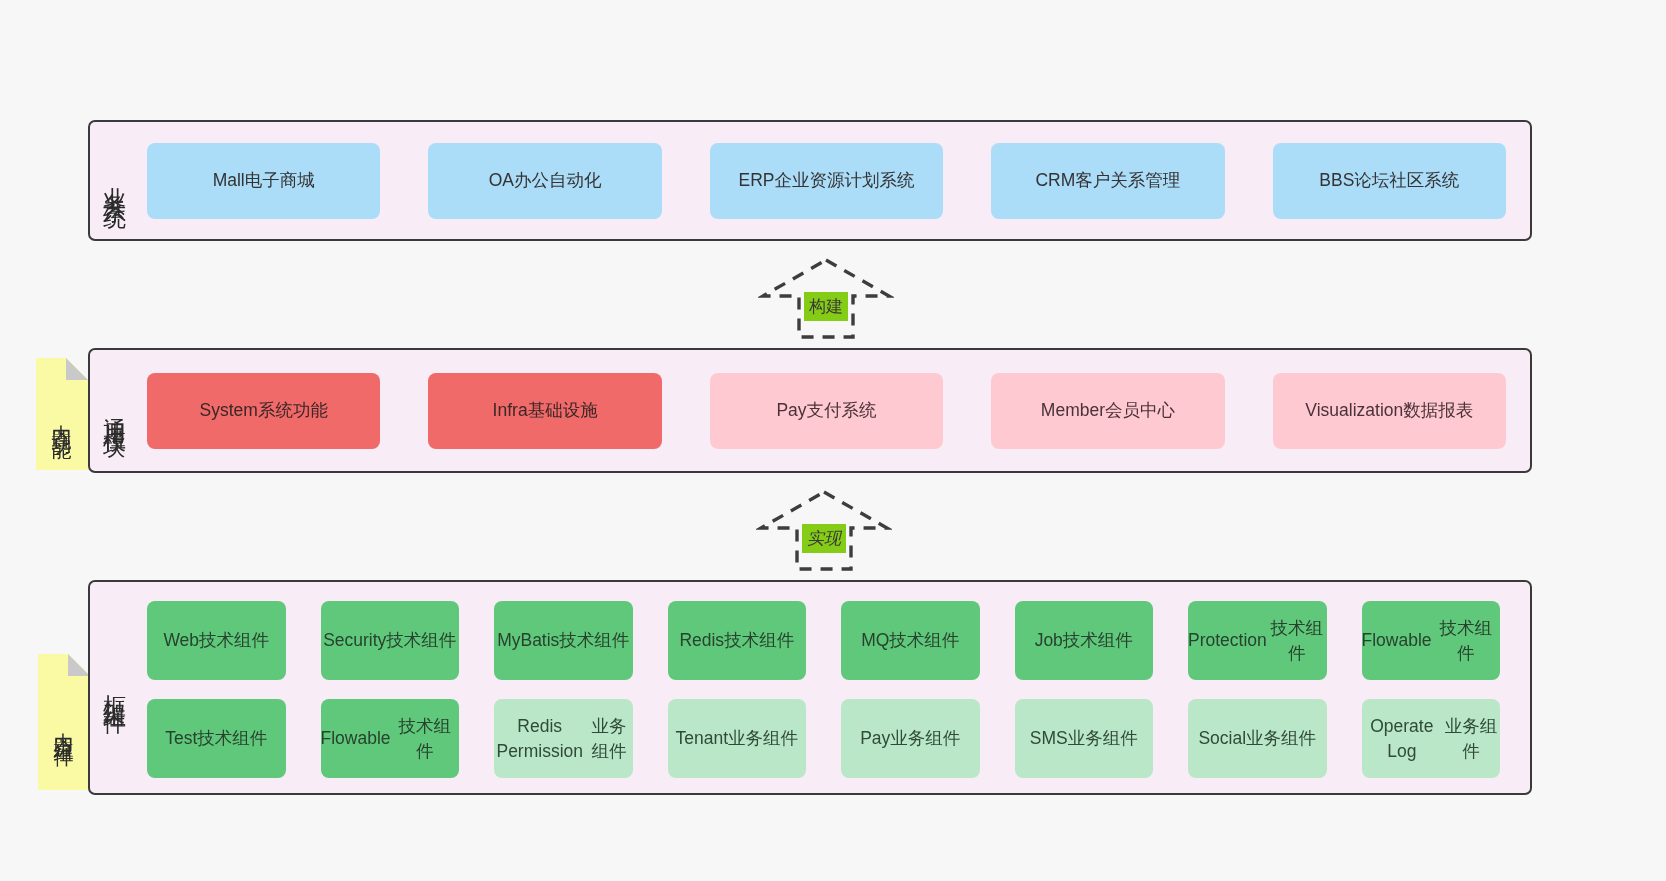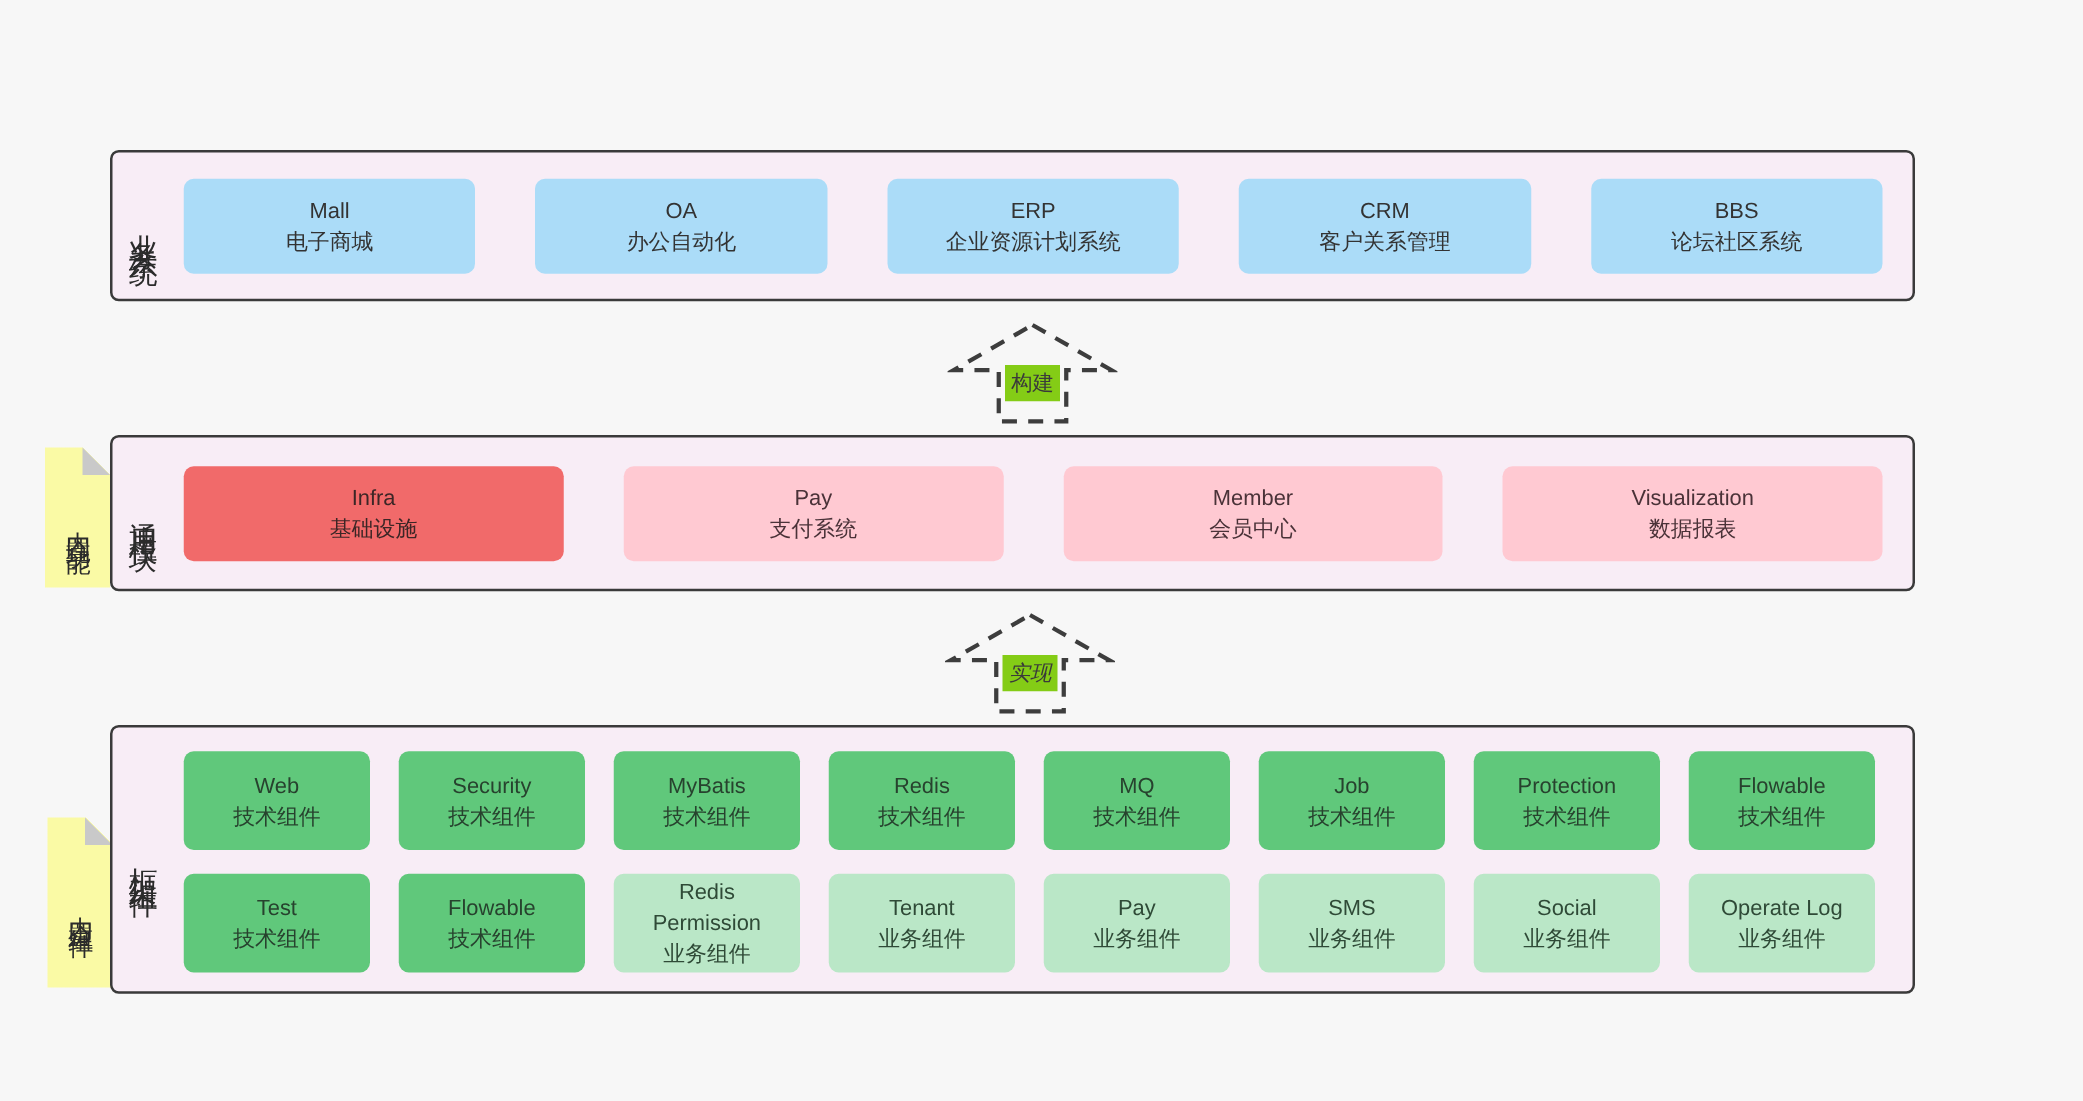--- a/index.html
+++ b/index.html
@@ -31,37 +31,37 @@
     color:#2b2b2b; white-space:nowrap;
   }
   .boxes {
     position:absolute; left:57px; right:24px; top:50%;
     transform:translateY(-50%);
     display:flex; gap:48px;
   }
   .box {
     flex:1; height:76px;
     border-radius:8px;
-    display:flex; flex-direction:column;
+    display:flex; flex-direction:row;
     justify-content:center; align-items:center;
     text-align:center;
     font-size:17.5px; line-height:1.42;
     color:#333;
   }
   .box.blue        { background:#abdcf8; }
   .box.red         { background:#f16a6a; color:#3c2626; }
   .box.pink        { background:#ffc9d2; color:#4a3238; }
   .box.green       { background:#60c87b; color:#27422e; }
   .box.green-light { background:#bae7c7; color:#2f4a37; }
 
   .rows {
     position:absolute; left:57px; right:30px; top:19px;
     display:flex; flex-direction:column; gap:19px;
   }
-  .row { display:flex; gap:23px;align-items:flex-end; }
+  .row { display:flex; gap:35px;align-items:flex-end; }
   .row .box { height:79px; }
   #layer-components .box-name { max-width:112px; }
 
   .sticky {
     position:absolute; width:52px; z-index:1;
     background:linear-gradient(225deg, transparent 15px, #fafaa5 0);
     display:flex; align-items:center; justify-content:center;
   }
   .sticky::after {
     content:""; position:absolute; top:0; right:0;
@@ -125,20 +125,24 @@
   <span class="arrow-label">构建</span>
 </div>
 
 <div class="sticky" id="sticky-modules">
   <span class="sticky-text">内置功能</span>
 </div>
 <div class="layer" id="layer-modules">
   <div class="layer-label">通用模块</div>
   <div class="boxes">
     <div class="box red">
+      <div class="box-name">System</div>
+      <div class="box-desc">系统功能</div>
+    </div>
+    <div class="box red">
       <div class="box-name">Infra</div>
       <div class="box-desc">基础设施</div>
     </div>
     <div class="box pink">
       <div class="box-name">Pay</div>
       <div class="box-desc">支付系统</div>
     </div>
     <div class="box pink">
       <div class="box-name">Member</div>
       <div class="box-desc">会员中心</div>

